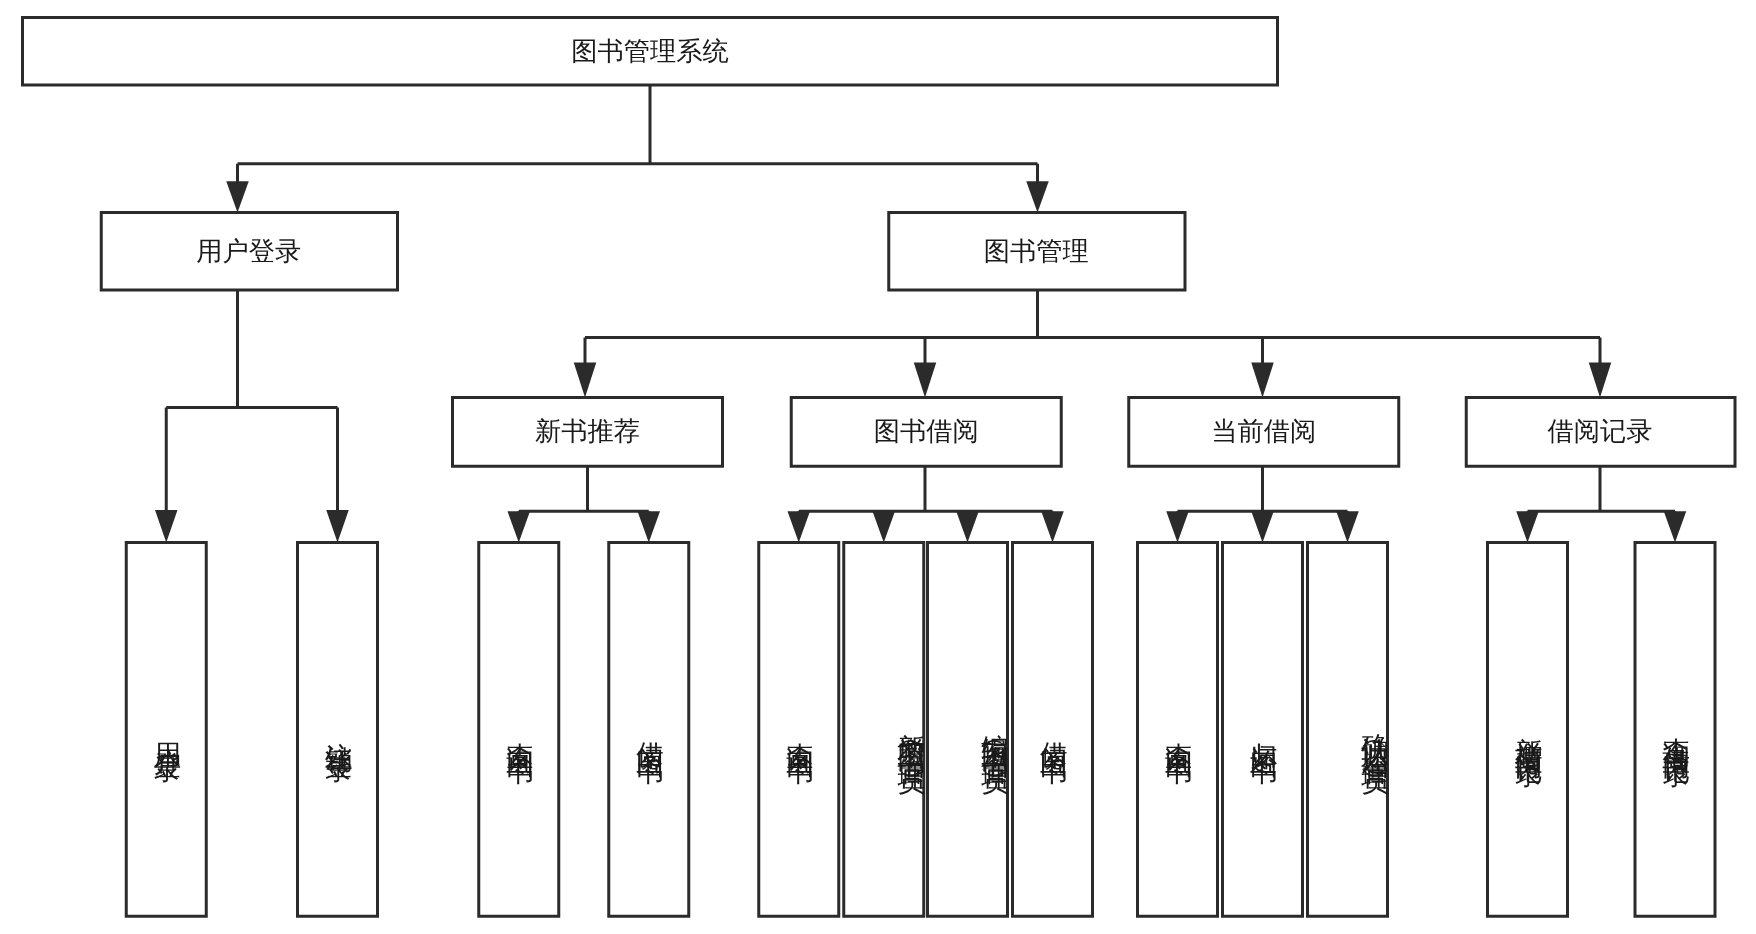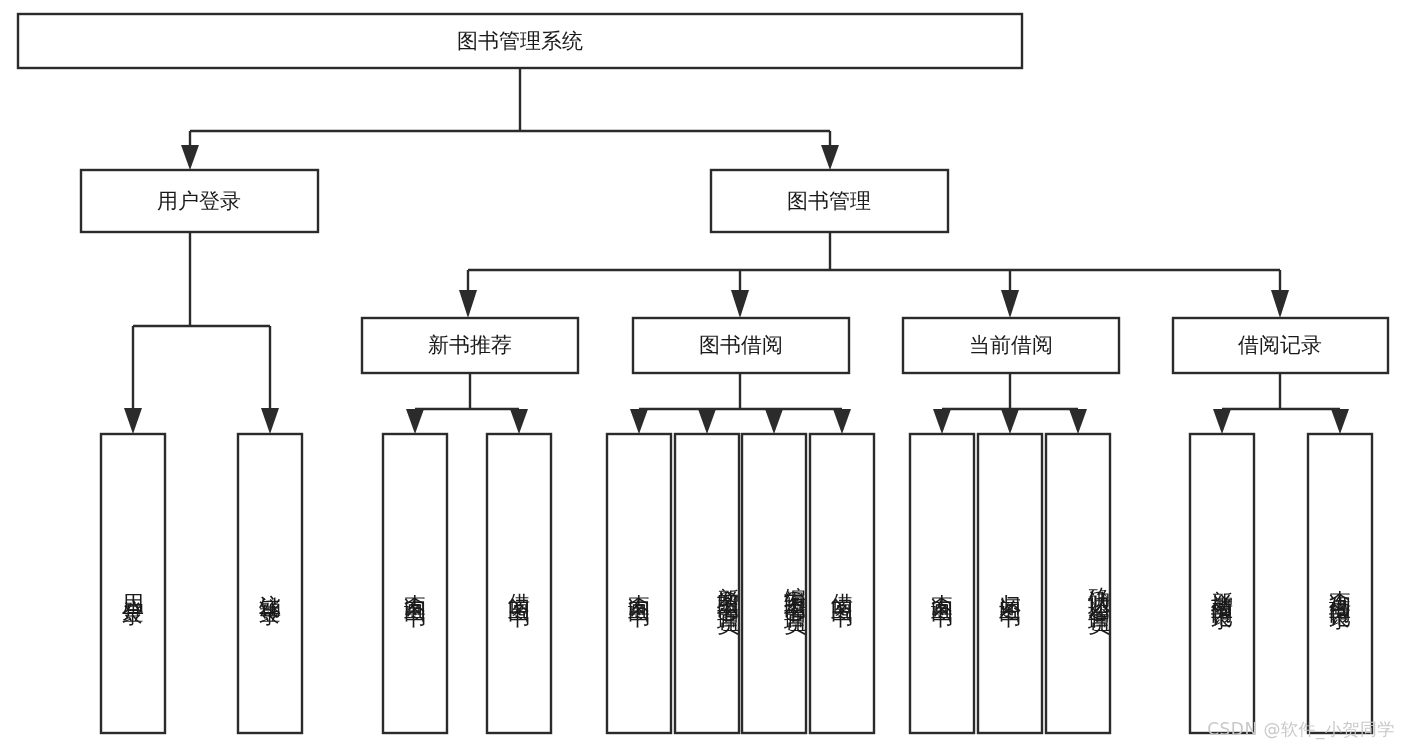--- a/index.html
+++ b/index.html
@@ -225,14 +225,13 @@
   <div class="leaf-label" style="left:742px; top:440px; width:64px; height:293px; display:flex; align-items:flex-start; justify-content:center;">编辑图书（管理员）</div>
   <div class="leaf-label" style="left:810px; top:434px; width:64px; height:299px; display:flex; align-items:center; justify-content:center;">借阅图书</div>
 
   <div class="leaf-label" style="left:910px; top:434px; width:64px; height:299px; display:flex; align-items:center; justify-content:center;">查询图书</div>
   <div class="leaf-label" style="left:978px; top:434px; width:64px; height:299px; display:flex; align-items:center; justify-content:center;">归还图书</div>
   <div class="leaf-label" style="left:1046px; top:440px; width:64px; height:293px; display:flex; align-items:flex-start; justify-content:center;">确认归还（管理员）</div>
 
   <div class="leaf-label" style="left:1190px; top:434px; width:64px; height:299px; display:flex; align-items:center; justify-content:center;">新增借阅记录</div>
   <div class="leaf-label" style="left:1308px; top:434px; width:64px; height:299px; display:flex; align-items:center; justify-content:center;">查询借阅记录</div>
 
-  <div class="watermark">CSDN @软件_小贺同学</div>
 </div>
 
 </body></html>

